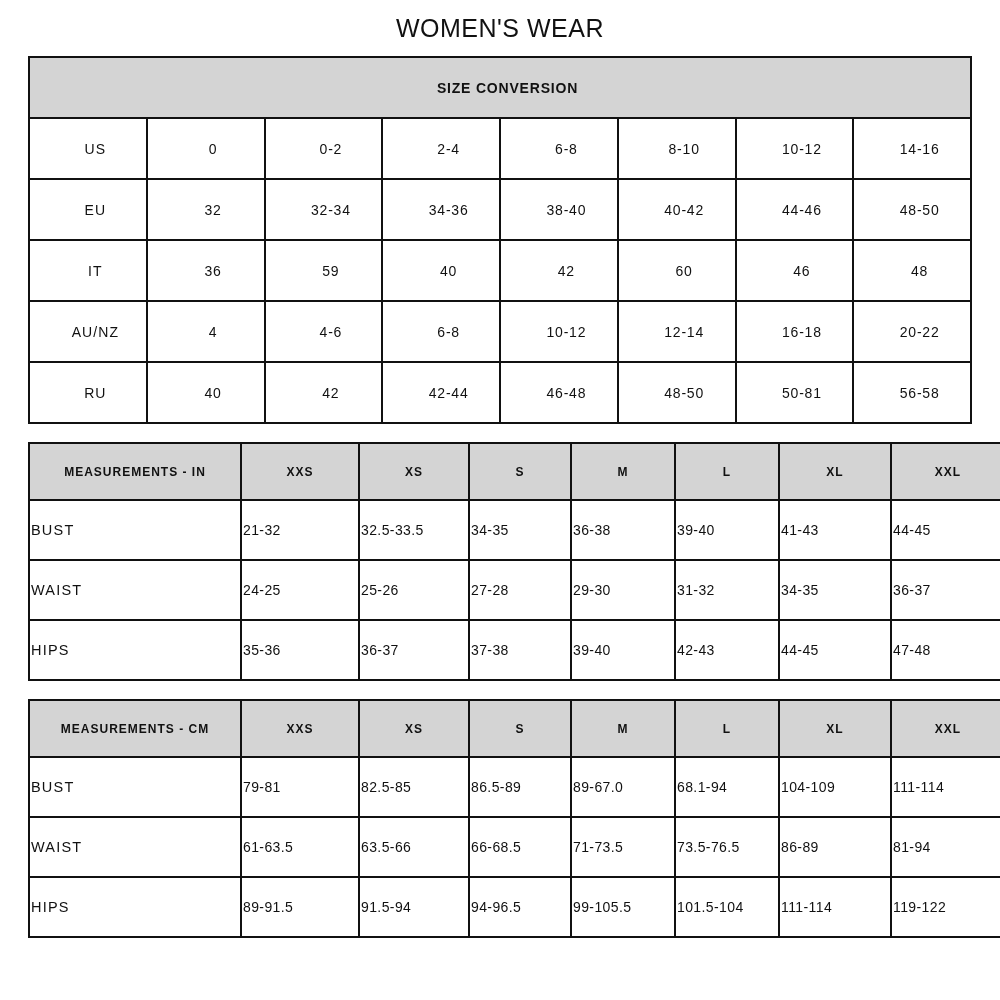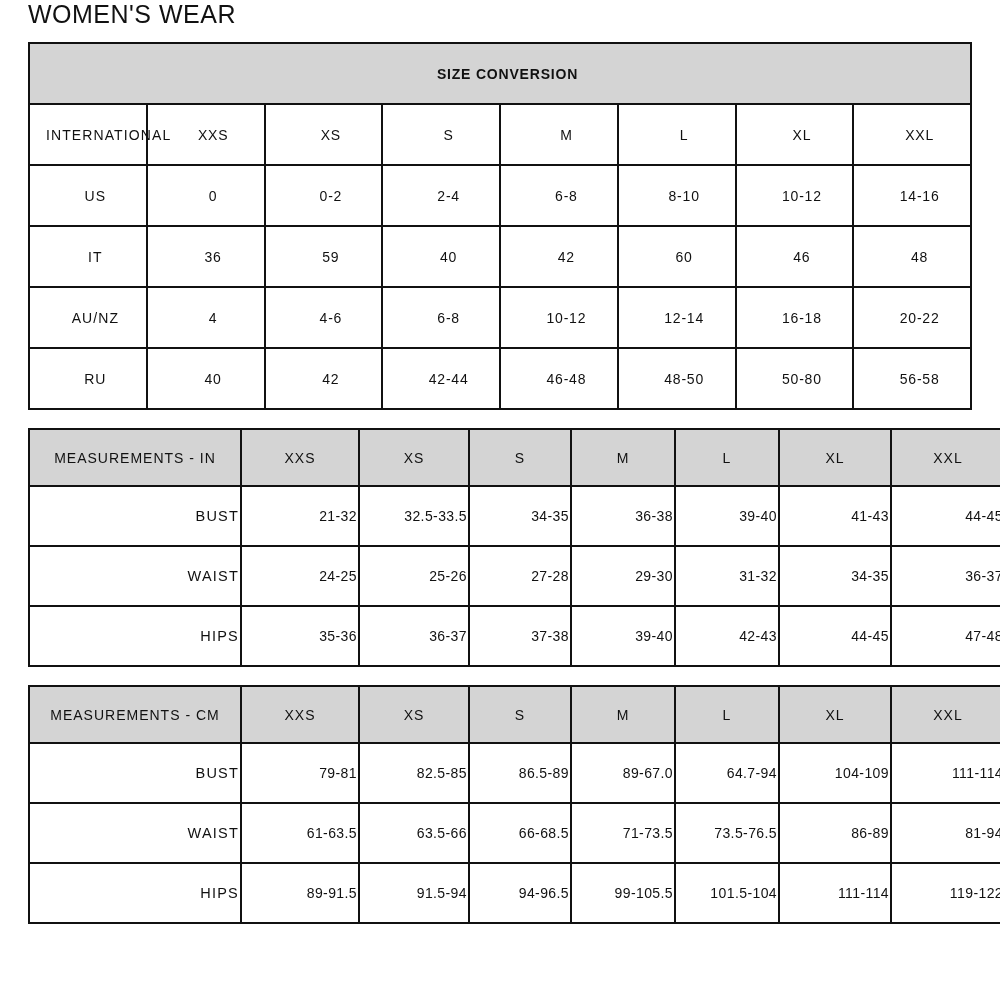--- a/index.html
+++ b/index.html
@@ -15,24 +15,25 @@
     -webkit-font-smoothing: antialiased;
   }
   .page {
     width: 1000px;
     height: 1000px;
     box-sizing: border-box;
     padding: 0 28px;
     position: relative;
   }
   .page-title {
-    text-align: left;
+    text-align: center;
     font-size: 25px;
     font-weight: 400;
     letter-spacing: 0.5px;
+    padding-top: 14px;
     padding-bottom: 13px;
     color: #111;
   }
   table {
     border-collapse: collapse;
     width: 944px;
     table-layout: fixed;
   }
   table.conv td, table.conv th {
     border: 2px solid #111111;
@@ -59,31 +60,31 @@
   }
   .conv td.rowlabel {
     font-size: 14px;
     letter-spacing: 1.1px;
   }
   .spacer-18 { height: 18px; }
 
   .meas th {
     background: #d4d4d4;
     height: 53px;
-    font-size: 14px;
-    font-weight: normal;
+    font-size: 12px;
+    font-weight: bold;
     letter-spacing: 1.0px;
     color: #111;
   }
   .meas th.label {
     letter-spacing: 1.0px;
   }
   .meas td {
     height: 56px;
-    text-align: right;
+    text-align: left;
     color: #111;
   }
   .meas td.rowname {
     font-size: 14.5px;
     letter-spacing: 1.2px;
   }
   .meas td.val {
     font-size: 14px;
     letter-spacing: 0.4px;
     margin-top: 24px;
@@ -93,43 +94,43 @@
 <body>
 
 <div class="page">
 
   <div class="page-title">WOMEN'S WEAR</div>
 
   <table class="conv">
     <tbody>
       <tr>
         <td class="banner" colspan="8">SIZE CONVERSION</td>
-      </tr>
-      <tr>
-        <td class="rowlabel" style="width:166px">INTERNATIONAL</td>
-        <td style="width:110px">XXS</td>
-        <td style="width:110px">XS</td>
-        <td style="width:110px">S</td>
-        <td style="width:115px">M</td>
-        <td style="width:112px">L</td>
-        <td style="width:110px">XL</td>
-        <td style="width:110px">XXL</td>
       </tr>
 
       <tr>
         <td class="rowlabel">US</td>
         <td>0</td>
         <td>0-2</td>
         <td>2-4</td>
         <td>6-8</td>
         <td>8-10</td>
         <td>10-12</td>
         <td>14-16</td>
       </tr>
       <tr>
+        <td class="rowlabel">EU</td>
+        <td>32</td>
+        <td>32-34</td>
+        <td>34-36</td>
+        <td>38-40</td>
+        <td>40-42</td>
+        <td>44-46</td>
+        <td>48-50</td>
+      </tr>
+      <tr>
         <td class="rowlabel">IT</td>
         <td>36</td>
         <td>59</td>
         <td>40</td>
         <td>42</td>
         <td>60</td>
         <td>46</td>
         <td>48</td>
       </tr>
       <tr>
@@ -142,21 +143,21 @@
         <td>16-18</td>
         <td>20-22</td>
       </tr>
       <tr>
         <td class="rowlabel">RU</td>
         <td>40</td>
         <td>42</td>
         <td>42-44</td>
         <td>46-48</td>
         <td>48-50</td>
-        <td>50-80</td>
+        <td>50-81</td>
         <td>56-58</td>
       </tr>
     </tbody>
   </table>
 
   <div class="spacer-18"></div>
 
   <table class="meas">
     <tbody>
       <tr>
@@ -215,21 +216,21 @@
         <th style="width:100px">L</th>
         <th style="width:108px">XL</th>
         <th style="width:110px">XXL</th>
       </tr>
       <tr>
         <td class="rowname">BUST</td>
         <td class="val">79-81</td>
         <td class="val">82.5-85</td>
         <td class="val">86.5-89</td>
         <td class="val">89-67.0</td>
-        <td class="val">64.7-94</td>
+        <td class="val">68.1-94</td>
         <td class="val">104-109</td>
         <td class="val">111-114</td>
       </tr>
       <tr>
         <td class="rowname">WAIST</td>
         <td class="val">61-63.5</td>
         <td class="val">63.5-66</td>
         <td class="val">66-68.5</td>
         <td class="val">71-73.5</td>
         <td class="val">73.5-76.5</td>

